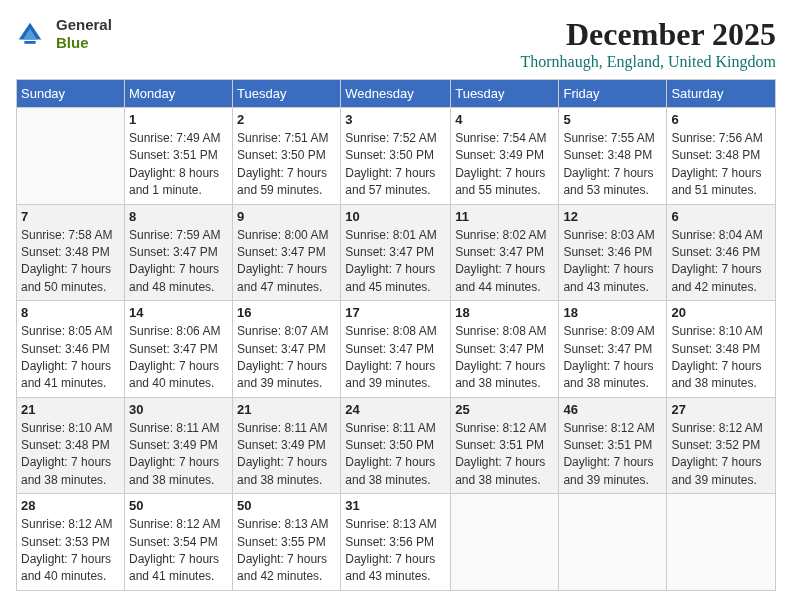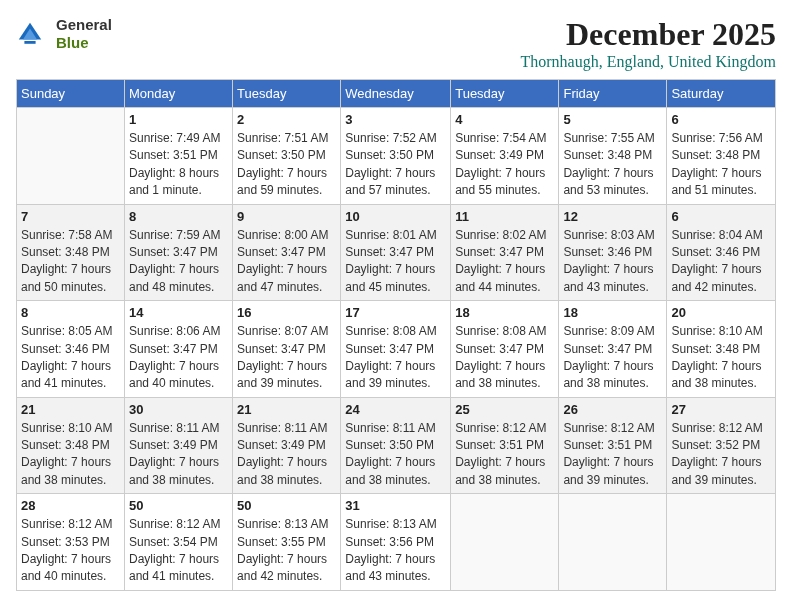--- a/index.html
+++ b/index.html
@@ -207,21 +207,21 @@
         </td>
         <td>
           <span class="day-num">24</span>
           <div class="day-info">Sunrise: 8:11 AM<br>Sunset: 3:50 PM<br>Daylight: 7 hours<br>and 38 minutes.</div>
         </td>
         <td>
           <span class="day-num">25</span>
           <div class="day-info">Sunrise: 8:12 AM<br>Sunset: 3:51 PM<br>Daylight: 7 hours<br>and 38 minutes.</div>
         </td>
         <td>
-          <span class="day-num">26</span>
+          <span class="day-num">46</span>
           <div class="day-info">Sunrise: 8:12 AM<br>Sunset: 3:51 PM<br>Daylight: 7 hours<br>and 39 minutes.</div>
         </td>
         <td>
           <span class="day-num">27</span>
           <div class="day-info">Sunrise: 8:12 AM<br>Sunset: 3:52 PM<br>Daylight: 7 hours<br>and 39 minutes.</div>
         </td>
       </tr>
       <tr>
         <td>
           <span class="day-num">28</span>

